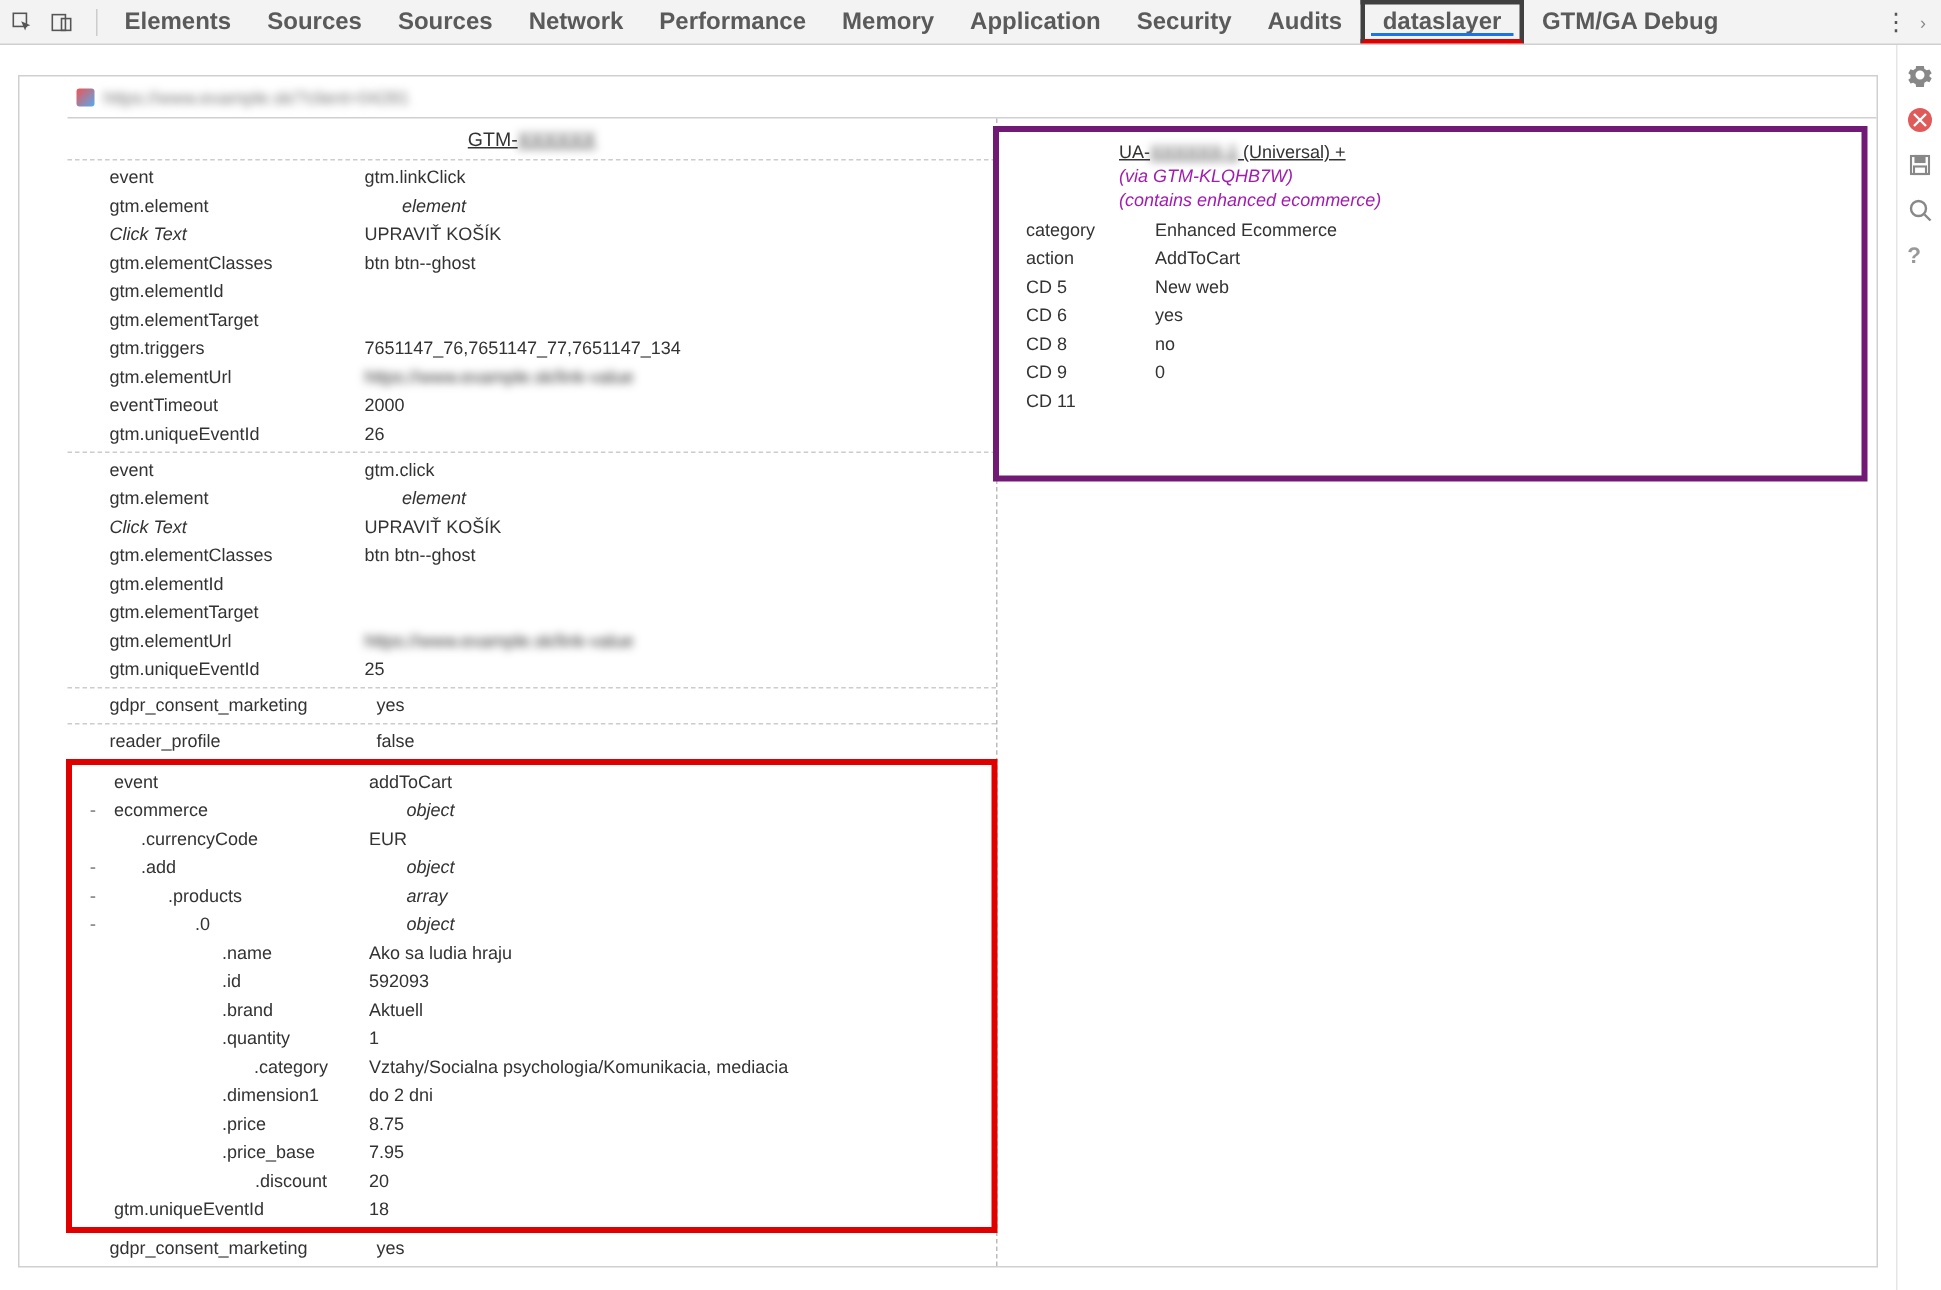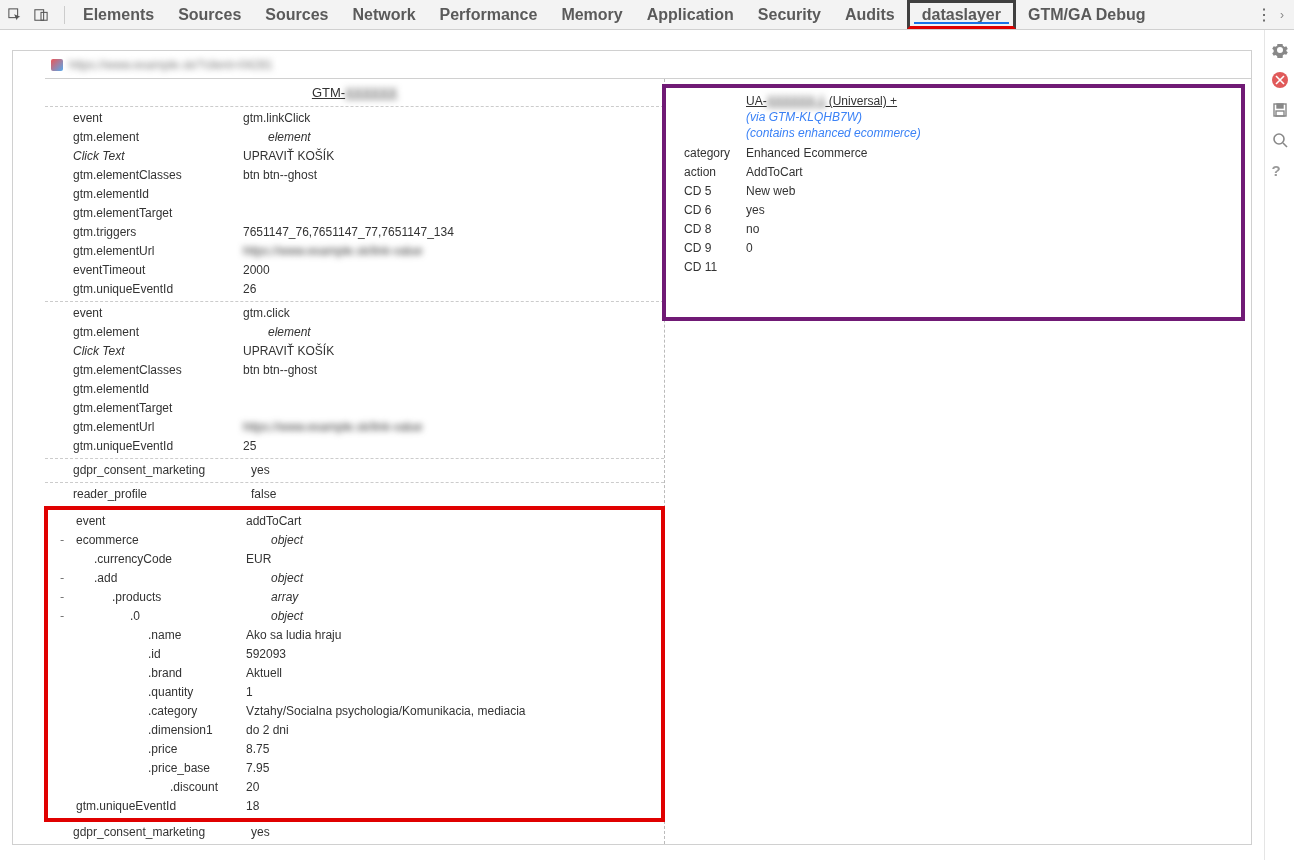--- a/index.html
+++ b/index.html
@@ -39,23 +39,23 @@
 .val.italic { font-style: italic; color:#333;margin-left:25px; }
 .row.consent .key { width: 200px; padding-left:28px; }
 .row.consent .val { padding-left: 6px; }
 
 .hi-red { border: 4px solid #e00000; }
 .hi-block { margin: -1px; }
 
 .right-head { padding-left: 80px; padding-right:10px; }
 .right-head .line1 { text-decoration: underline; margin-bottom:2px; }
 .right-head .line1 .blurpart { filter: blur(3px); }
-.right-head .via, .right-head .contains { font-style: italic; color:#3b82f6; margin-bottom:2px; }
+.right-head .via, .right-head .contains { font-style: italic; color:#a21caf; margin-bottom:2px; }
 .kvtable { margin-top:4px; }
-.kvtable .row { padding-left: 0; }
+.kvtable .row { padding-left: 0; gap: 24px; }
 .kvtable .key { width: 80px; padding-left:18px; }
 .kvtable .val { }
 
 .right-highlight { border:4px solid #701a75; margin:-3px 6px 0 -3px; padding:6px 0 40px 0; }
 
 .indent1 { padding-left: 20px; }
 .indent2 { padding-left: 40px; }
 .indent3 { padding-left: 60px; }
 .indent4 { padding-left: 80px; }
 
@@ -265,21 +265,21 @@
                 <span class="key indent4" style="width: 170px; padding-left: 72px;">.brand</span>
                 <span class="val">Aktuell</span>
               </div>
               <div class="row">
                 <span class="toggle"></span>
                 <span class="key indent4" style="width: 170px; padding-left: 72px;">.quantity</span>
                 <span class="val">1</span>
               </div>
               <div class="row">
                 <span class="toggle"></span>
-                <span class="key indent4" style="width: 170px; padding-left: 72px;">.category</span>
+                <span class="key indent4" style="width: 170px; padding-left: 72px; text-align: center;">.category</span>
                 <span class="val">Vztahy/Socialna psychologia/Komunikacia, mediacia</span>
               </div>
               <div class="row">
                 <span class="toggle"></span>
                 <span class="key indent4" style="width: 170px; padding-left: 72px;">.dimension1</span>
                 <span class="val">do 2 dni</span>
               </div>
               <div class="row">
                 <span class="toggle"></span>
                 <span class="key indent4" style="width: 170px; padding-left: 72px;">.price</span>

